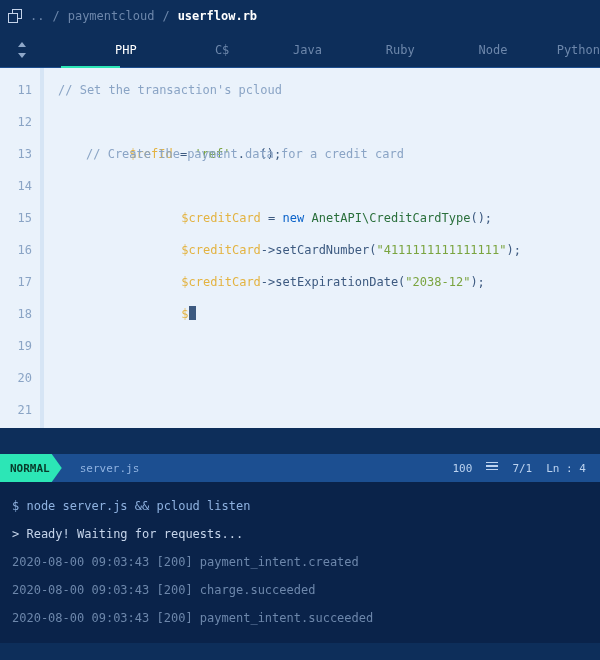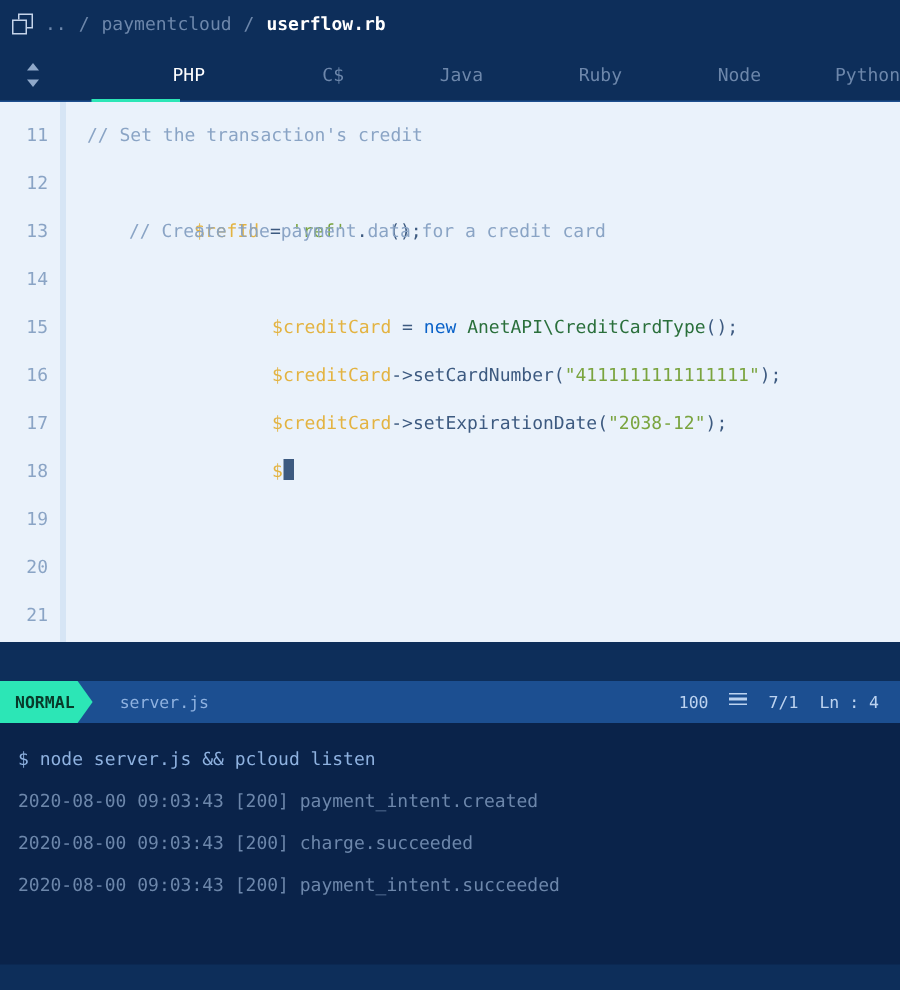--- a/index.html
+++ b/index.html
@@ -176,21 +176,21 @@
     <div>15</div>
     <div>16</div>
     <div>17</div>
     <div>18</div>
     <div>19</div>
     <div>20</div>
     <div>21</div>
   </div>
 
   <div class="code">
-    <div class="cline"><span class="c-comment">// Set the transaction's credit</span></div>
+    <div class="cline"><span class="c-comment">// Set the transaction's pcloud</span></div>
 
     <div class="cline ind1">
       <span class="c-var">$refId</span><span class="c-punct"> = </span><span class="c-str">'ref'</span><span class="c-punct"> .  ();</span>
     </div>
 
     <div class="cline ind1"><span class="c-comment">// Create the payment data for a credit card</span></div>
 
     <div class="cline ind2">
       <span class="c-var">$creditCard</span><span class="c-punct"> = </span><span class="c-kw">new</span><span> </span><span class="c-type">AnetAPI\CreditCardType</span><span class="c-punct">();</span>
     </div>
@@ -224,16 +224,17 @@
         <span></span>
         <span></span>
       </span>
     <span>7/1</span>
     <span>Ln : 4</span>
   </div>
 </div>
 
 <div class="terminal">
   <div class="tline t-prompt">$ node server.js &amp;&amp; pcloud listen</div>
+  <div class="tline">&gt; Ready! Waiting for requests...</div>
   <div class="tline t-dim">2020-08-00 09:03:43 [200] payment_intent.created</div>
   <div class="tline t-dim">2020-08-00 09:03:43 [200] charge.succeeded</div>
   <div class="tline t-dim">2020-08-00 09:03:43 [200] payment_intent.succeeded</div>
 </div>
 
 </body></html>

